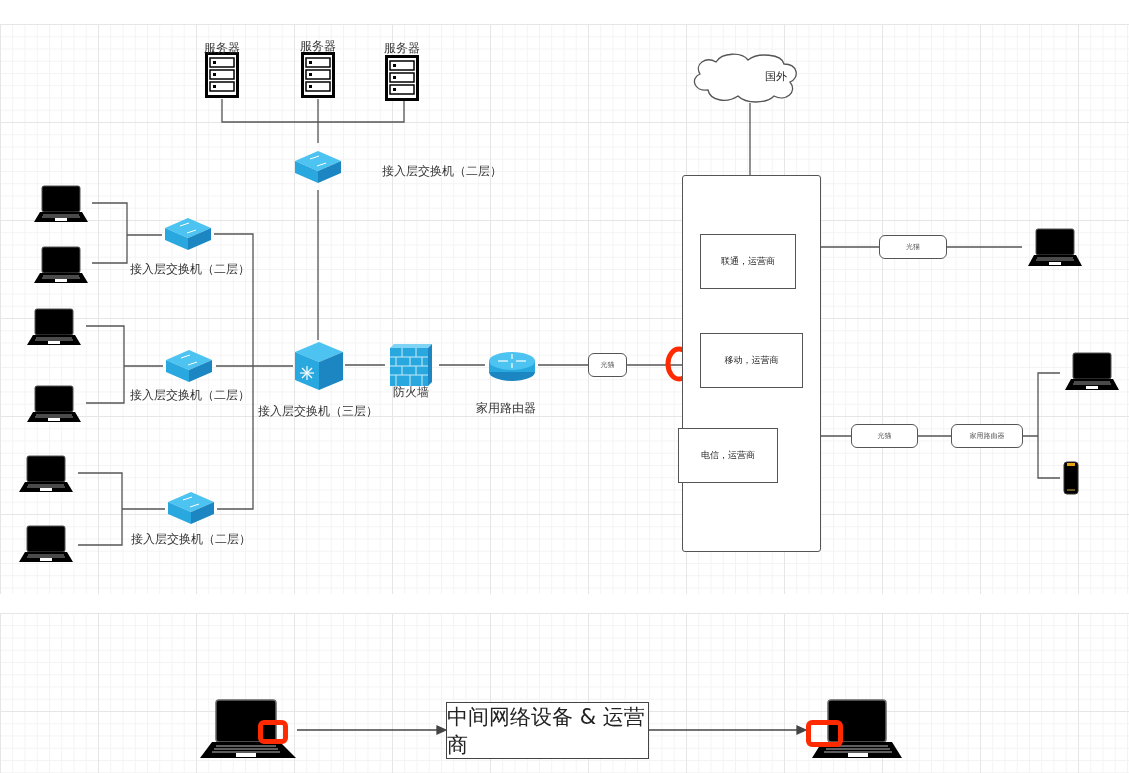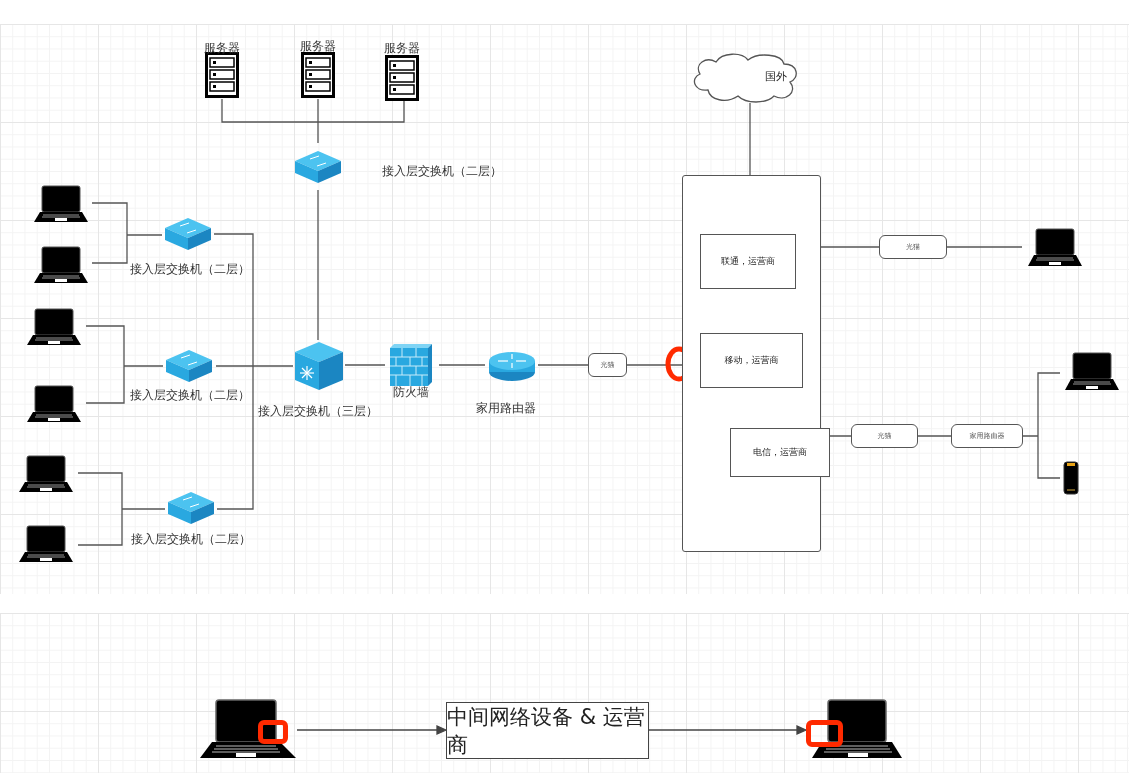--- a/index.html
+++ b/index.html
@@ -262,21 +262,21 @@
   </svg>
 
 <svg class="abs" style="left:686px;top:50px" width="120" height="56">
   <path d="M22 40 C8 42 4 28 14 24 C8 14 20 6 30 12 C36 2 56 2 62 10 C72 2 96 4 98 14 C112 14 114 28 104 32 C112 42 100 52 88 46 C80 54 60 54 52 46 C40 54 24 50 22 40 Z" fill="#fff" stroke="#555" stroke-width="1.3"></path>
 </svg>
 <div class="cloud-text" style="left:776px;top:76px">国外</div>
 
 <div class="isp-container"></div>
 <div class="box" style="left:700px;top:234px;width:96px;height:55px">联通，运营商</div>
 <div class="box" style="left:700px;top:333px;width:103px;height:55px">移动，运营商</div>
-<div class="box" style="left:730px;top:428px;width:100px;height:49px">电信，运营商</div>
+<div class="box" style="left:678px;top:428px;width:100px;height:55px">电信，运营商</div>
 
 <div class="box small-box" style="left:879px;top:235px;width:68px;height:24px">光猫</div>
 <svg class="abs" style="left:1027px;top:228px" width="56" height="40">
     <rect x="9" y="1" width="38" height="26" rx="2" fill="#000" stroke="#555" stroke-width="1"></rect>
     <polygon points="7,27 49,27 55,38 1,38" fill="#000"></polygon>
     <g stroke="#bbb" stroke-width="0.8">
       <line x1="10" y1="30" x2="46" y2="30"></line>
       <line x1="9" y1="32" x2="47" y2="32"></line>
     </g>
     <rect x="22" y="34" width="12" height="3" fill="#fff"></rect>

